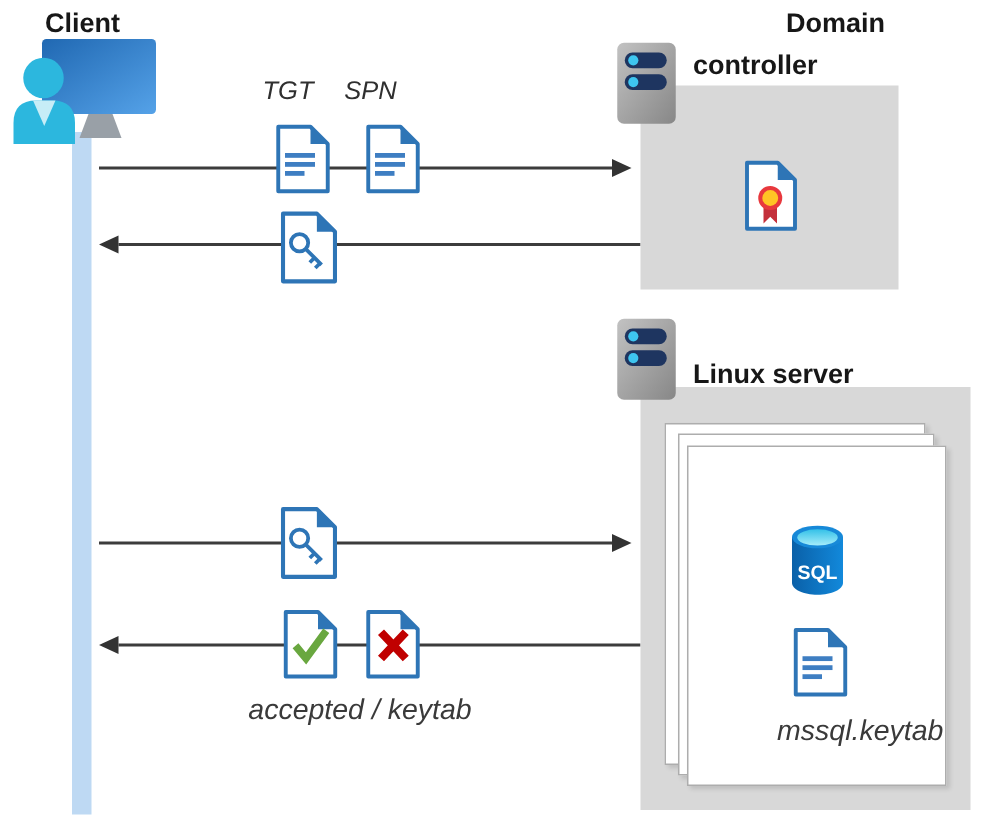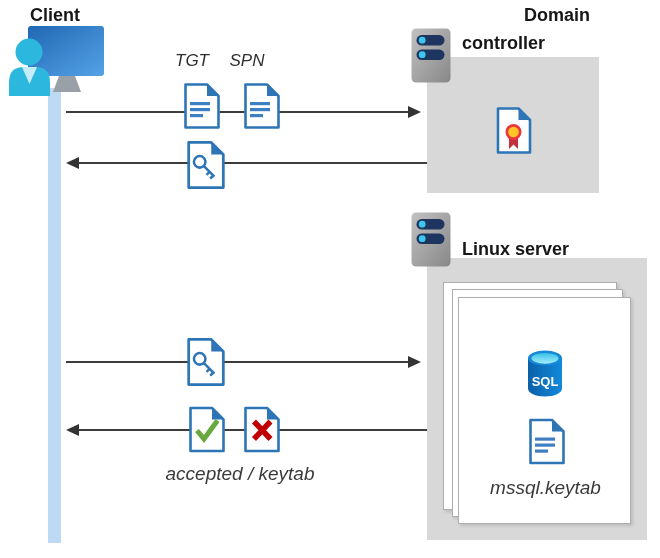--- a/index.html
+++ b/index.html
@@ -171,21 +171,21 @@
   <svg class="abs" style="left:527px;top:417px;" width="40" height="49" viewBox="0 0 40 48">
     <path d="M3.5 2.5 H25 L36.5 14 V45.5 H3.5 Z" fill="#fff" stroke="#2E75B6" stroke-width="2.6" stroke-linejoin="round"></path>
     <path d="M25 2.5 L36.5 14 H25 Z" fill="#2E75B6"></path>
     <g fill="#3E7EC2">
         <rect x="8" y="20" width="20" height="3.2"></rect>
         <rect x="8" y="26" width="20" height="3.2"></rect>
         <rect x="8" y="32" width="13" height="3.2"></rect>
       </g>
   </svg>
 
-  <div class="abs lbl-note txt-center" style="left:458px;top:477px;width:175px;">mssql.keytab</div>
+  <div class="abs lbl-note txt-center" style="left:458px;top:477px;width:175px;padding-left:28px;">mssql.keytab</div>
 
   <svg class="abs" style="left:185px;top:336px;" width="42" height="52" viewBox="0 0 40 48">
     <path d="M3.5 2.5 H25 L36.5 14 V45.5 H3.5 Z" fill="#fff" stroke="#2E75B6" stroke-width="2.6" stroke-linejoin="round"></path>
     <path d="M25 2.5 L36.5 14 H25 Z" fill="#2E75B6"></path>
     <g stroke="#2E75B6" stroke-width="2.4" fill="none">
       <circle cx="14" cy="21" r="5.5"></circle>
       <path d="M18 25 L28 35 M23.5 30.5 L20.5 33.5 M27 34 L24 37"></path>
     </g>
   </svg>
 

